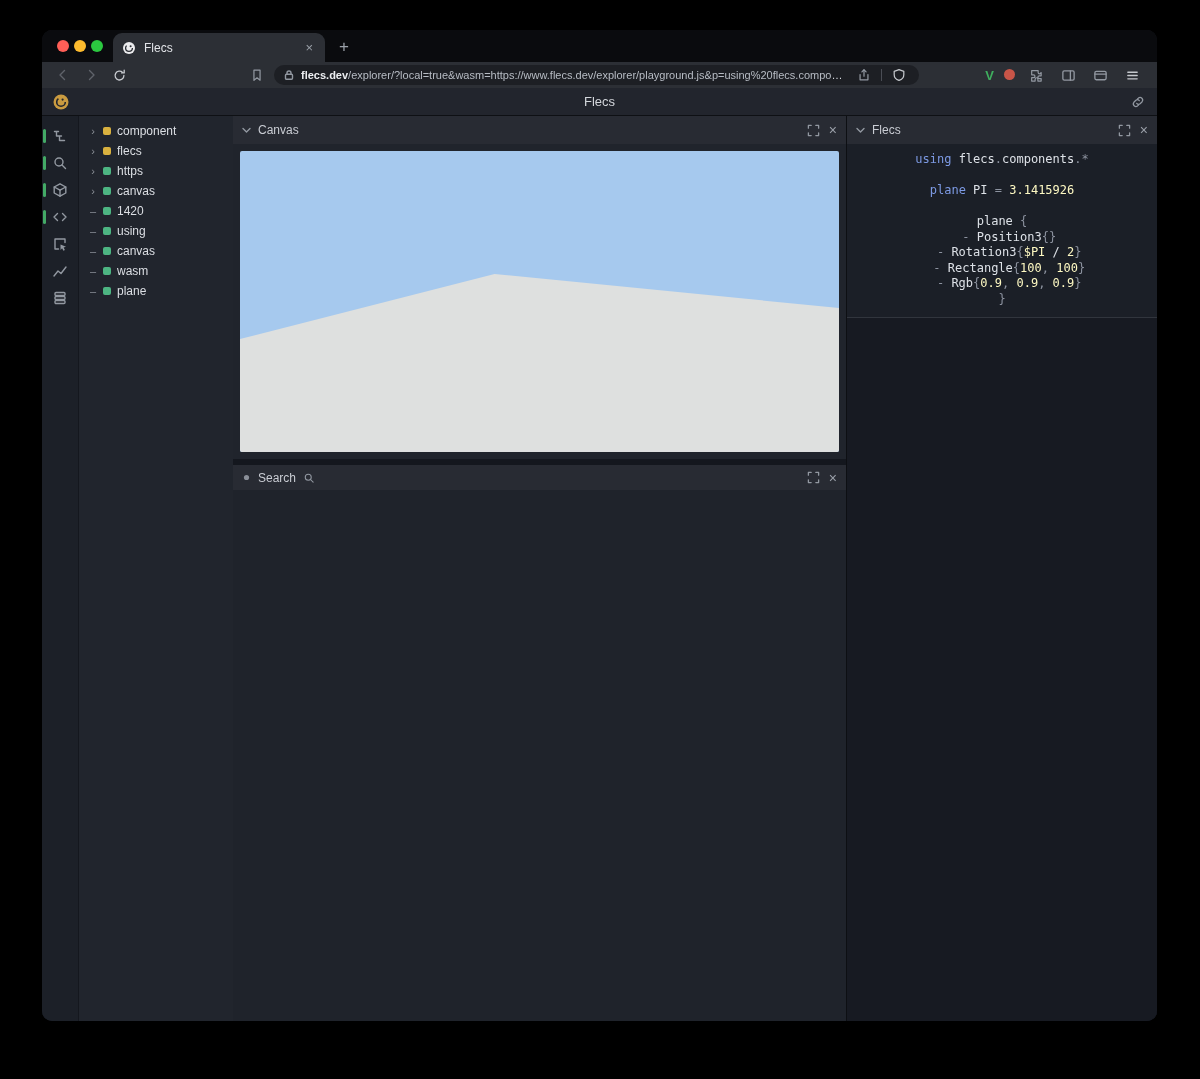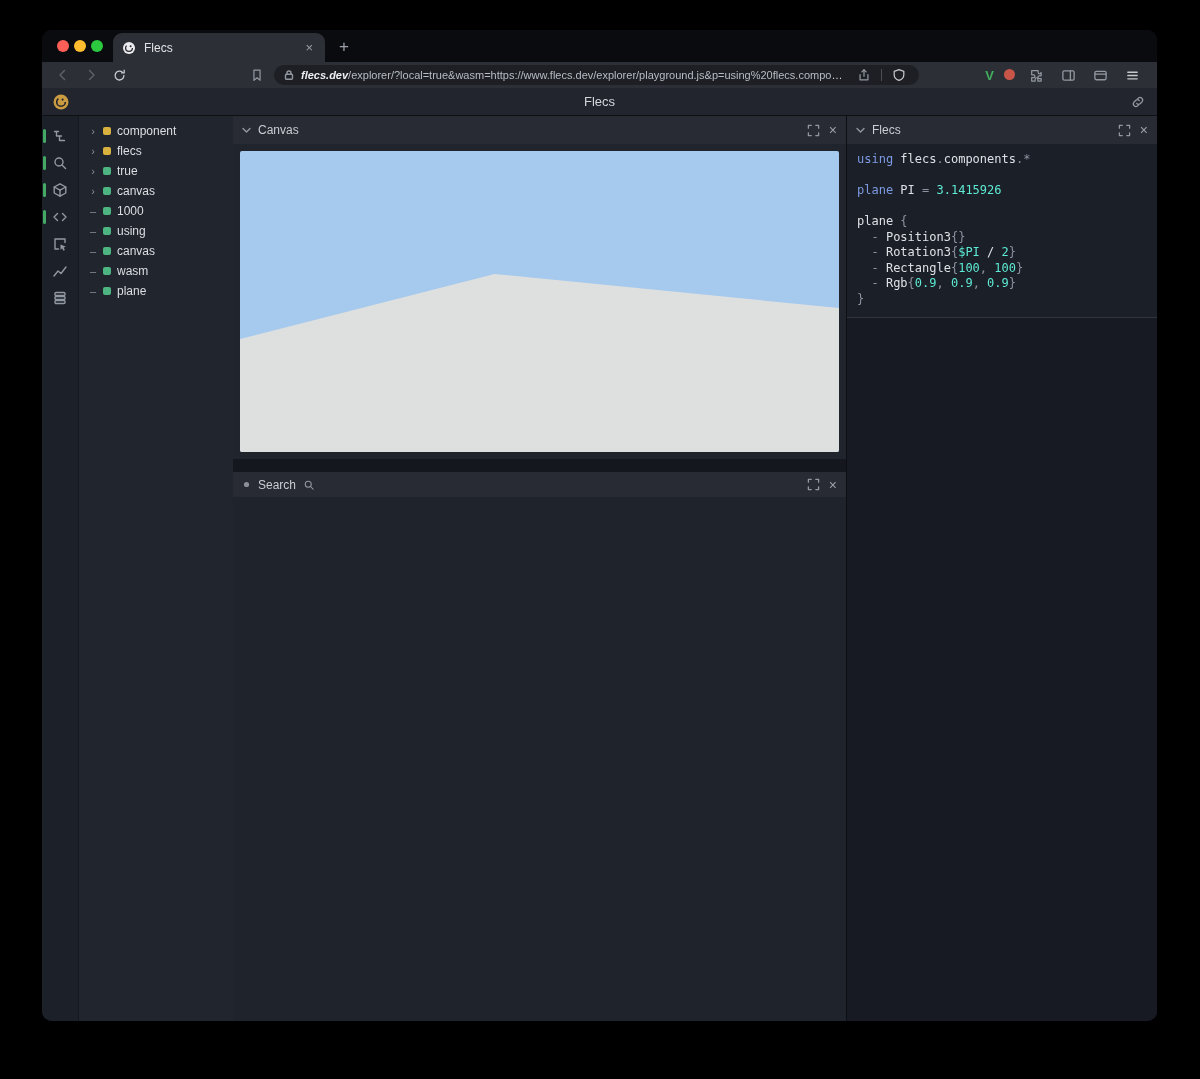--- a/index.html
+++ b/index.html
@@ -35,21 +35,21 @@
 
   
   .navbar { height:26px; background:#2c2f35; display:flex; align-items:center; padding:0 10px; gap:6px; flex:0 0 auto; }
   .navbtn { display:flex; align-items:center; justify-content:center; width:22px; height:22px; border-radius:5px; }
   .nav-spacer { width:104px; }
   .urlbar {
     flex:1; height:20px; background:#1d1f24; border-radius:11px;
     display:flex; align-items:center; gap:6px; padding:0 9px; min-width:0;
   }
   .url-text { font-size:11px; white-space:nowrap; overflow:hidden; text-overflow:ellipsis; min-width:0; flex:1; }
-  .url-host { color:#eceef1;font-style:italic; }
+  .url-host { color:#eceef1; }
   .url-path { color:#b7bcc4; }
   .pill-sep { width:1px; height:12px; background:#4a4d55; }
   .cluster { display:flex; align-items:center; gap:10px; margin-left:60px; padding-right:4px; }
   .v-badge { font-size:13px; font-weight:bold; }
   .dot-badge { width:11px; height:11px; border-radius:50%; }
 
   
   .page { flex:1; display:flex; flex-direction:column; background:#14171e; min-height:0; }
   .page-header { height:28px; background:#22252d; border-bottom:1px solid #0e1014;
     display:flex; align-items:center; position:relative; flex:0 0 auto; }
@@ -82,36 +82,36 @@
   .hdr-close { font-size:14px; line-height:1; color:#9ba0a9; }
 
   .canvas-panel { background:#20242c; flex:0 0 auto; }
   .canvas-body { padding:7px; }
   .render { height:301px; border-radius:2px; overflow:hidden; }
   .render svg { display:block; width:100%; height:100%; }
 
   .center-gap { height:6px; flex:0 0 auto; }
 
   .search-panel { flex:1; display:flex; flex-direction:column; min-height:0; }
-  .search-header { height:25px;margin-top:7px; }
+  .search-header { height:25px; }
   .search-body { flex:1; background:#1f232b; }
 
   
   .editor { flex:1; display:flex; flex-direction:column; background:#14171e; border-left:1px solid #0d0f13; min-height:0; }
   .editor-code {
     background:#1b1f27; padding:8px 10px 10px 10px;
     font-family:"DejaVu Sans Mono", monospace; font-size:12px; line-height:15.5px;
     border-bottom:1px solid #31353d; min-height:171px;
   }
   .editor-rest { flex:1; background:#171a22; }
-  .cl { white-space:pre; }
+  .cl { white-space:pre;text-align:center; }
   .tk-kw  { color:#7d9ae4; }
   .tk-id  { color:#dde1e7; }
   .tk-p   { color:#8d93a0; }
-  .tk-num { color:#5eead4; }
+  .tk-num { color:#fef9c3; }
 
   svg.icn { stroke:#9298a1; fill:none; stroke-width:1.4; stroke-linecap:round; stroke-linejoin:round; }
   svg.icn.dim { stroke:#5f636b; }
   svg.icn.bright { stroke:#c6c9ce; }
 </style>
 </head>
 <body>
 
 <div class="window">
 
@@ -276,31 +276,31 @@
             <span class="tl">component</span>
           </div>
           <div class="tree-row">
             <span class="tw">›</span>
             <span class="sq" style="background: rgb(217, 177, 63);"></span>
             <span class="tl">flecs</span>
           </div>
           <div class="tree-row">
             <span class="tw">›</span>
             <span class="sq" style="background: rgb(77, 181, 130);"></span>
-            <span class="tl">true</span>
+            <span class="tl">https</span>
           </div>
           <div class="tree-row">
             <span class="tw">›</span>
             <span class="sq" style="background: rgb(77, 181, 130);"></span>
             <span class="tl">canvas</span>
           </div>
           <div class="tree-row">
             <span class="tw">–</span>
             <span class="sq" style="background: rgb(77, 181, 130);"></span>
-            <span class="tl">1000</span>
+            <span class="tl">1420</span>
           </div>
           <div class="tree-row">
             <span class="tw">–</span>
             <span class="sq" style="background: rgb(77, 181, 130);"></span>
             <span class="tl">using</span>
           </div>
           <div class="tree-row">
             <span class="tw">–</span>
             <span class="sq" style="background: rgb(77, 181, 130);"></span>
             <span class="tl">canvas</span>

